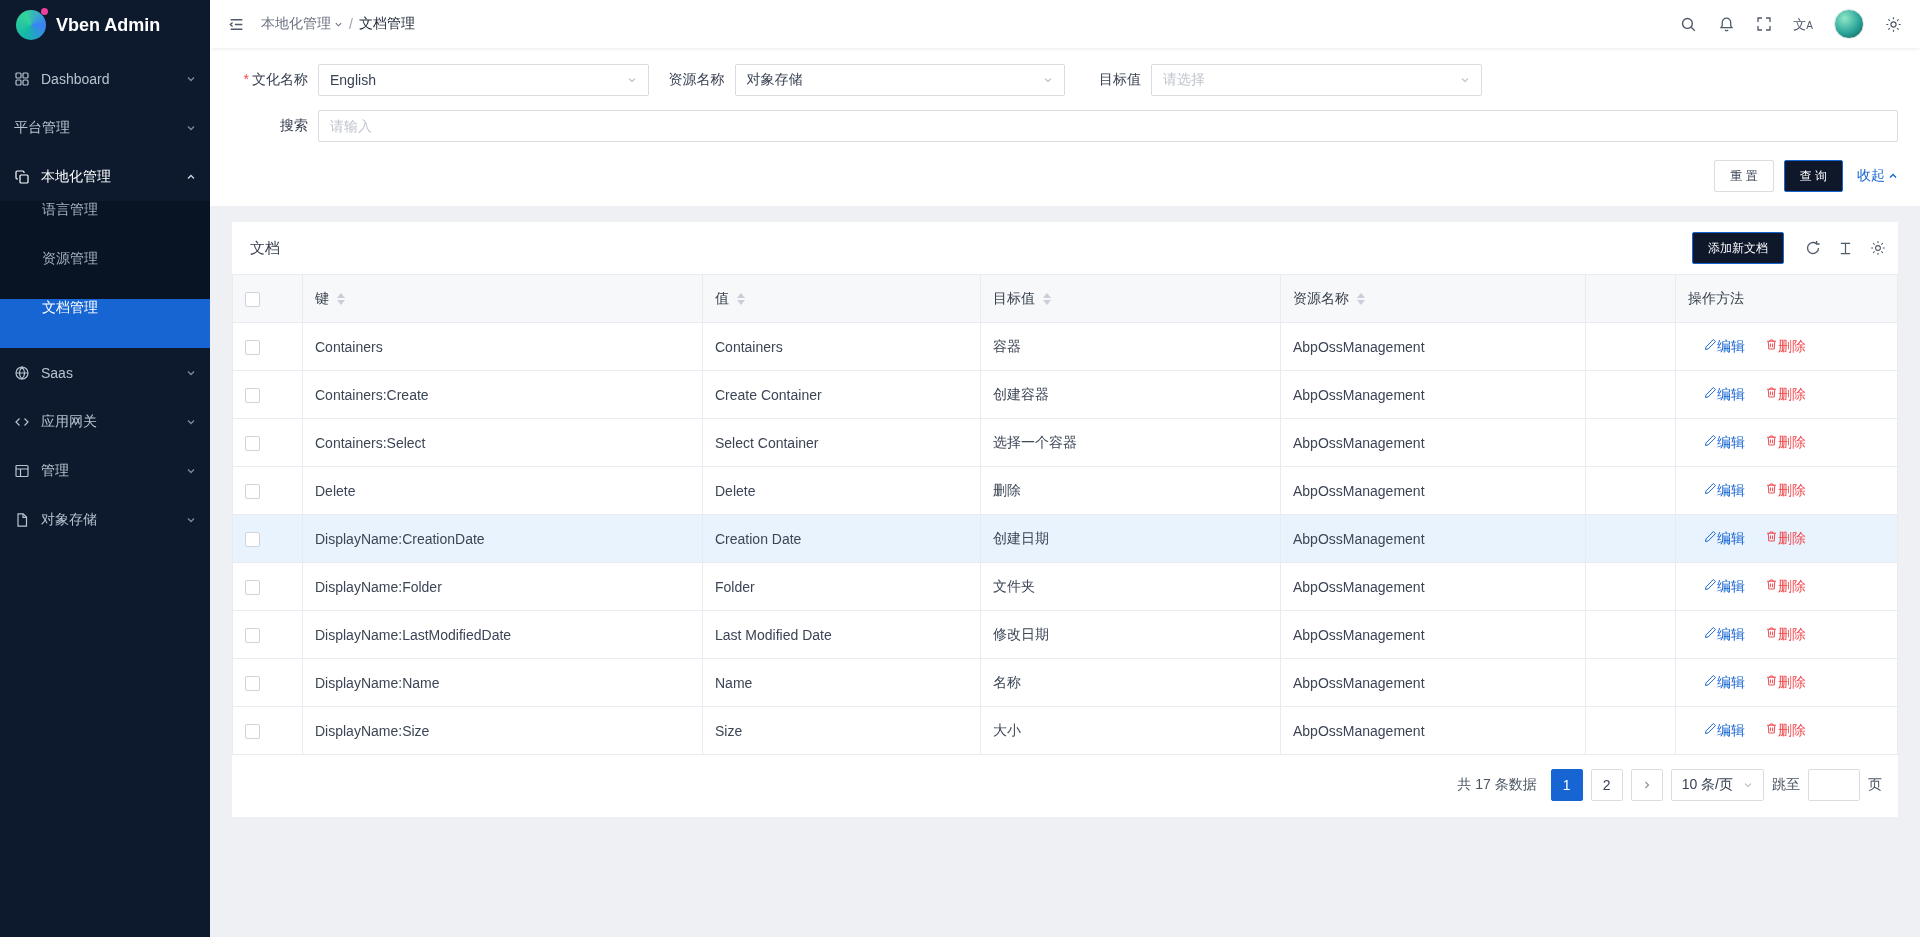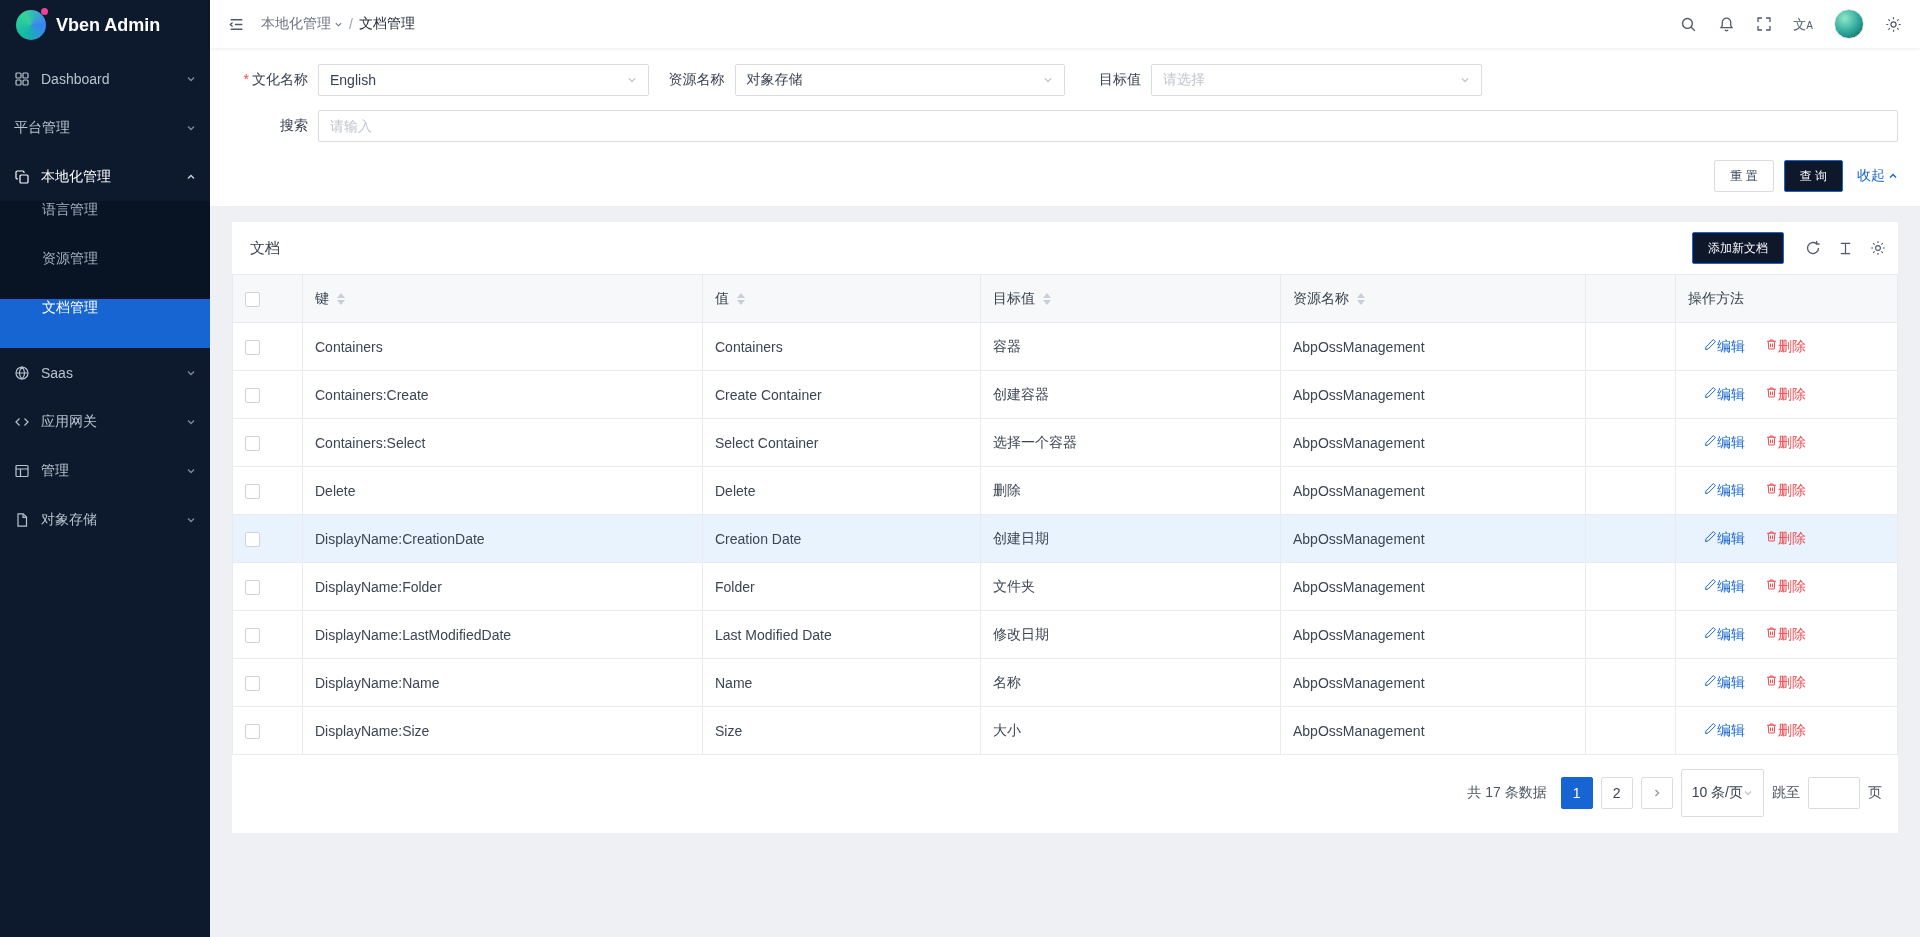--- a/index.html
+++ b/index.html
@@ -84,22 +84,22 @@
   .action-link { display:inline-flex; align-items:flex-start; color:#1765d2; cursor:pointer; margin-left:16px; }
   .action-link.danger { color:#f0484d; }
 
   
   .pagination { display:flex; justify-content:flex-end; align-items:center; gap:8px; padding:14px 16px 16px; color:#4b5563; }
   .total-text { margin-right:6px; }
   .page-btn { min-width:32px; height:32px; display:inline-flex; align-items:center; justify-content:center;
     border:1px solid #d9dce1; border-radius:2px; background:#fff; cursor:pointer; color:#374151; }
   .page-btn.active { background:#1765d2; border-color:#1765d2; color:#fff; }
   .page-btn.nav { color:#8d96a3; }
-  .size-select { height:48px; border:1px solid #d9dce1; border-radius:2px; display:inline-flex; align-items:center;
-    padding:0 10px; background:#fff; cursor:pointer; color:#374151; }
+  .size-select { height:32px; border:1px solid #d9dce1; border-radius:2px; display:inline-flex; align-items:center;
+    padding:0 10px; gap:10px; background:#fff; cursor:pointer; color:#374151; }
   .size-select .chev-sm { color:#c3c8d1; display:inline-flex; }
   .jump-input { width:52px; height:32px; border:1px solid #d9dce1; border-radius:2px; outline:none; padding:0 8px; font-family:inherit; }
   svg { display:block; }
 </style>
 </head>
 <body>
 
 <div class="app">
 
   <aside class="sidebar">

